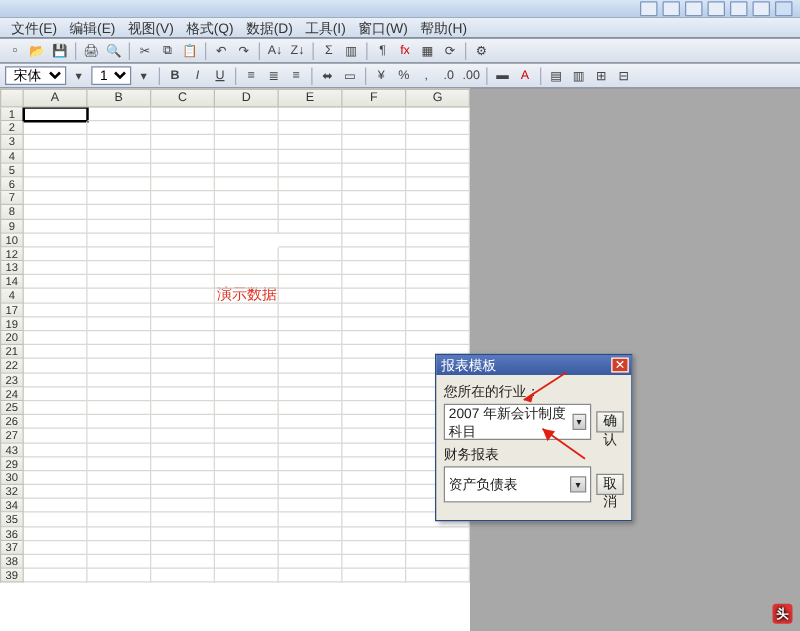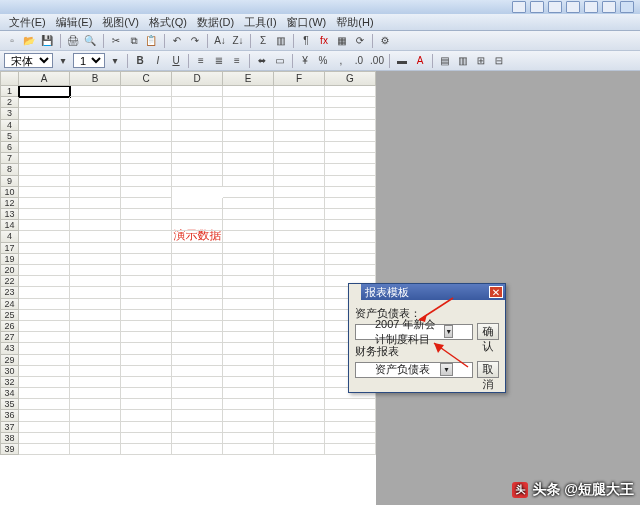--- a/index.html
+++ b/index.html
@@ -22,26 +22,26 @@
 .col-h{flex:1;border:1px solid #c0c0b8;border-left:none;text-align:center;font-size:10px;color:#333;line-height:13px;}
 .grid-body{flex:1;overflow:hidden;position:relative;}
 .grid-rows{display:flex;flex-direction:column;}
 .grow{display:flex;height:11.2px;}
 .row-h{width:19px;border:1px solid #c0c0b8;border-top:none;background:linear-gradient(#f4f4f0,#e8e8e0);text-align:center;font-size:9px;color:#333;line-height:10px;}
 .cell{flex:1;border-right:1px solid #d8d8d4;border-bottom:1px solid #d8d8d4;font-size:10px;line-height:10px;padding-left:1px;white-space:nowrap;}
 .active-cell{outline:2px solid #000;outline-offset:-1px;}
 .demo-text{color:#e03020;text-align:center;font-size:12px;line-height:11px;margin-top:43px;}
 .gray-area{flex:1;background:#a8a8a8;}
 .dialog{position:absolute;left:348px;top:212px;width:158px;background:#eceae0;border:1px solid #2a4a80;box-shadow:2px 2px 4px rgba(0,0,0,0.3);}
-.dlg-title{height:16px;background:linear-gradient(#5a7abf,#3a5aa0);color:#fff;font-size:11px;display:flex;align-items:center;justify-content:space-between;padding:0 2px 0 4px;margin-left:12px;}
+.dlg-title{height:16px;background:linear-gradient(#5a7abf,#3a5aa0);color:#fff;font-size:11px;display:flex;align-items:center;justify-content:space-between;padding:0 2px 0 4px;}
 .dlg-close{width:14px;height:12px;background:#d04028;color:#fff;text-align:center;line-height:11px;font-size:10px;border:1px solid #fff;cursor:default;}
 .dlg-body{padding:6px 6px 10px 6px;font-size:11px;color:#222;}
 .dlg-row{display:flex;align-items:center;margin-bottom:4px;gap:4px;}
 .dlg-label{font-size:11px;margin-bottom:2px;}
-.dlg-select{flex:1;height:16px;border:1px solid #888;background:#fff;font-size:11px;padding:0 19px;position:relative;display:flex;align-items:center;justify-content:space-between;}
+.dlg-select{flex:1;height:29px;border:1px solid #888;background:#fff;font-size:11px;padding:0 3px;position:relative;display:flex;align-items:center;justify-content:space-between;}
 .dlg-select .dd{width:13px;height:13px;background:linear-gradient(#eee,#ccc);border:1px solid #888;display:flex;align-items:center;justify-content:center;font-size:8px;}
 .dlg-btn{width:22px;height:17px;border:1px solid #888;background:linear-gradient(#f8f8f4,#e0e0d8);font-size:11px;text-align:center;line-height:15px;cursor:default;}
 .arrow{position:absolute;pointer-events:none;}
 .arrow svg{overflow:visible;}
 .watermark{position:absolute;right:6px;bottom:6px;color:#fff;font-size:14px;font-weight:bold;text-shadow:0 0 3px #000,0 0 3px #000;display:flex;align-items:center;gap:4px;}
 .watermark .wicon{width:16px;height:16px;border-radius:3px;background:#d33;display:flex;align-items:center;justify-content:center;color:#fff;font-size:10px;}
 </style>
 </head>
 <body>
 
@@ -303,20 +303,30 @@
               <div class="row-h">20</div>
               <div class="cell"></div>
               <div class="cell"></div>
               <div class="cell"></div>
               <div class="cell"></div>
               <div class="cell"></div>
               <div class="cell"></div>
               <div class="cell"></div>
             </div>
             <div class="grow">
+              <div class="row-h">21</div>
+              <div class="cell"></div>
+              <div class="cell"></div>
+              <div class="cell"></div>
+              <div class="cell"></div>
+              <div class="cell"></div>
+              <div class="cell"></div>
+              <div class="cell"></div>
+            </div>
+            <div class="grow">
               <div class="row-h">22</div>
               <div class="cell"></div>
               <div class="cell"></div>
               <div class="cell"></div>
               <div class="cell"></div>
               <div class="cell"></div>
               <div class="cell"></div>
               <div class="cell"></div>
             </div>
             <div class="grow">
@@ -473,21 +483,21 @@
       </div>
     </div>
     <div class="gray-area"></div>
 
     <div class="dialog">
       <div class="dlg-title">
         <span>报表模板</span>
         <div class="dlg-close">✕</div>
       </div>
       <div class="dlg-body">
-        <div class="dlg-label">资产负债表：</div>
+        <div class="dlg-label">您所在的行业：</div>
         <div class="dlg-row">
           <div class="dlg-select">
             <span>2007 年新会计制度科目</span>
             <div class="dd">▾</div>
           </div>
           <div class="dlg-btn">确认</div>
         </div>
         <div class="dlg-label">财务报表</div>
         <div class="dlg-row">
           <div class="dlg-select">
@@ -509,14 +519,13 @@
       <svg width="40" height="30">
           <line x1="38" y1="28" x2="4" y2="4" stroke="#e02010" stroke-width="1.5"></line>
           <polygon points="4,4 14,6 8,14" fill="#e02010"></polygon>
         </svg>
     </div>
   </div>
 </div>
 
 <div class="watermark">
   <div class="wicon">头</div>
-  <span>头条 @短腿大王</span>
 </div>
 
 </body></html>

